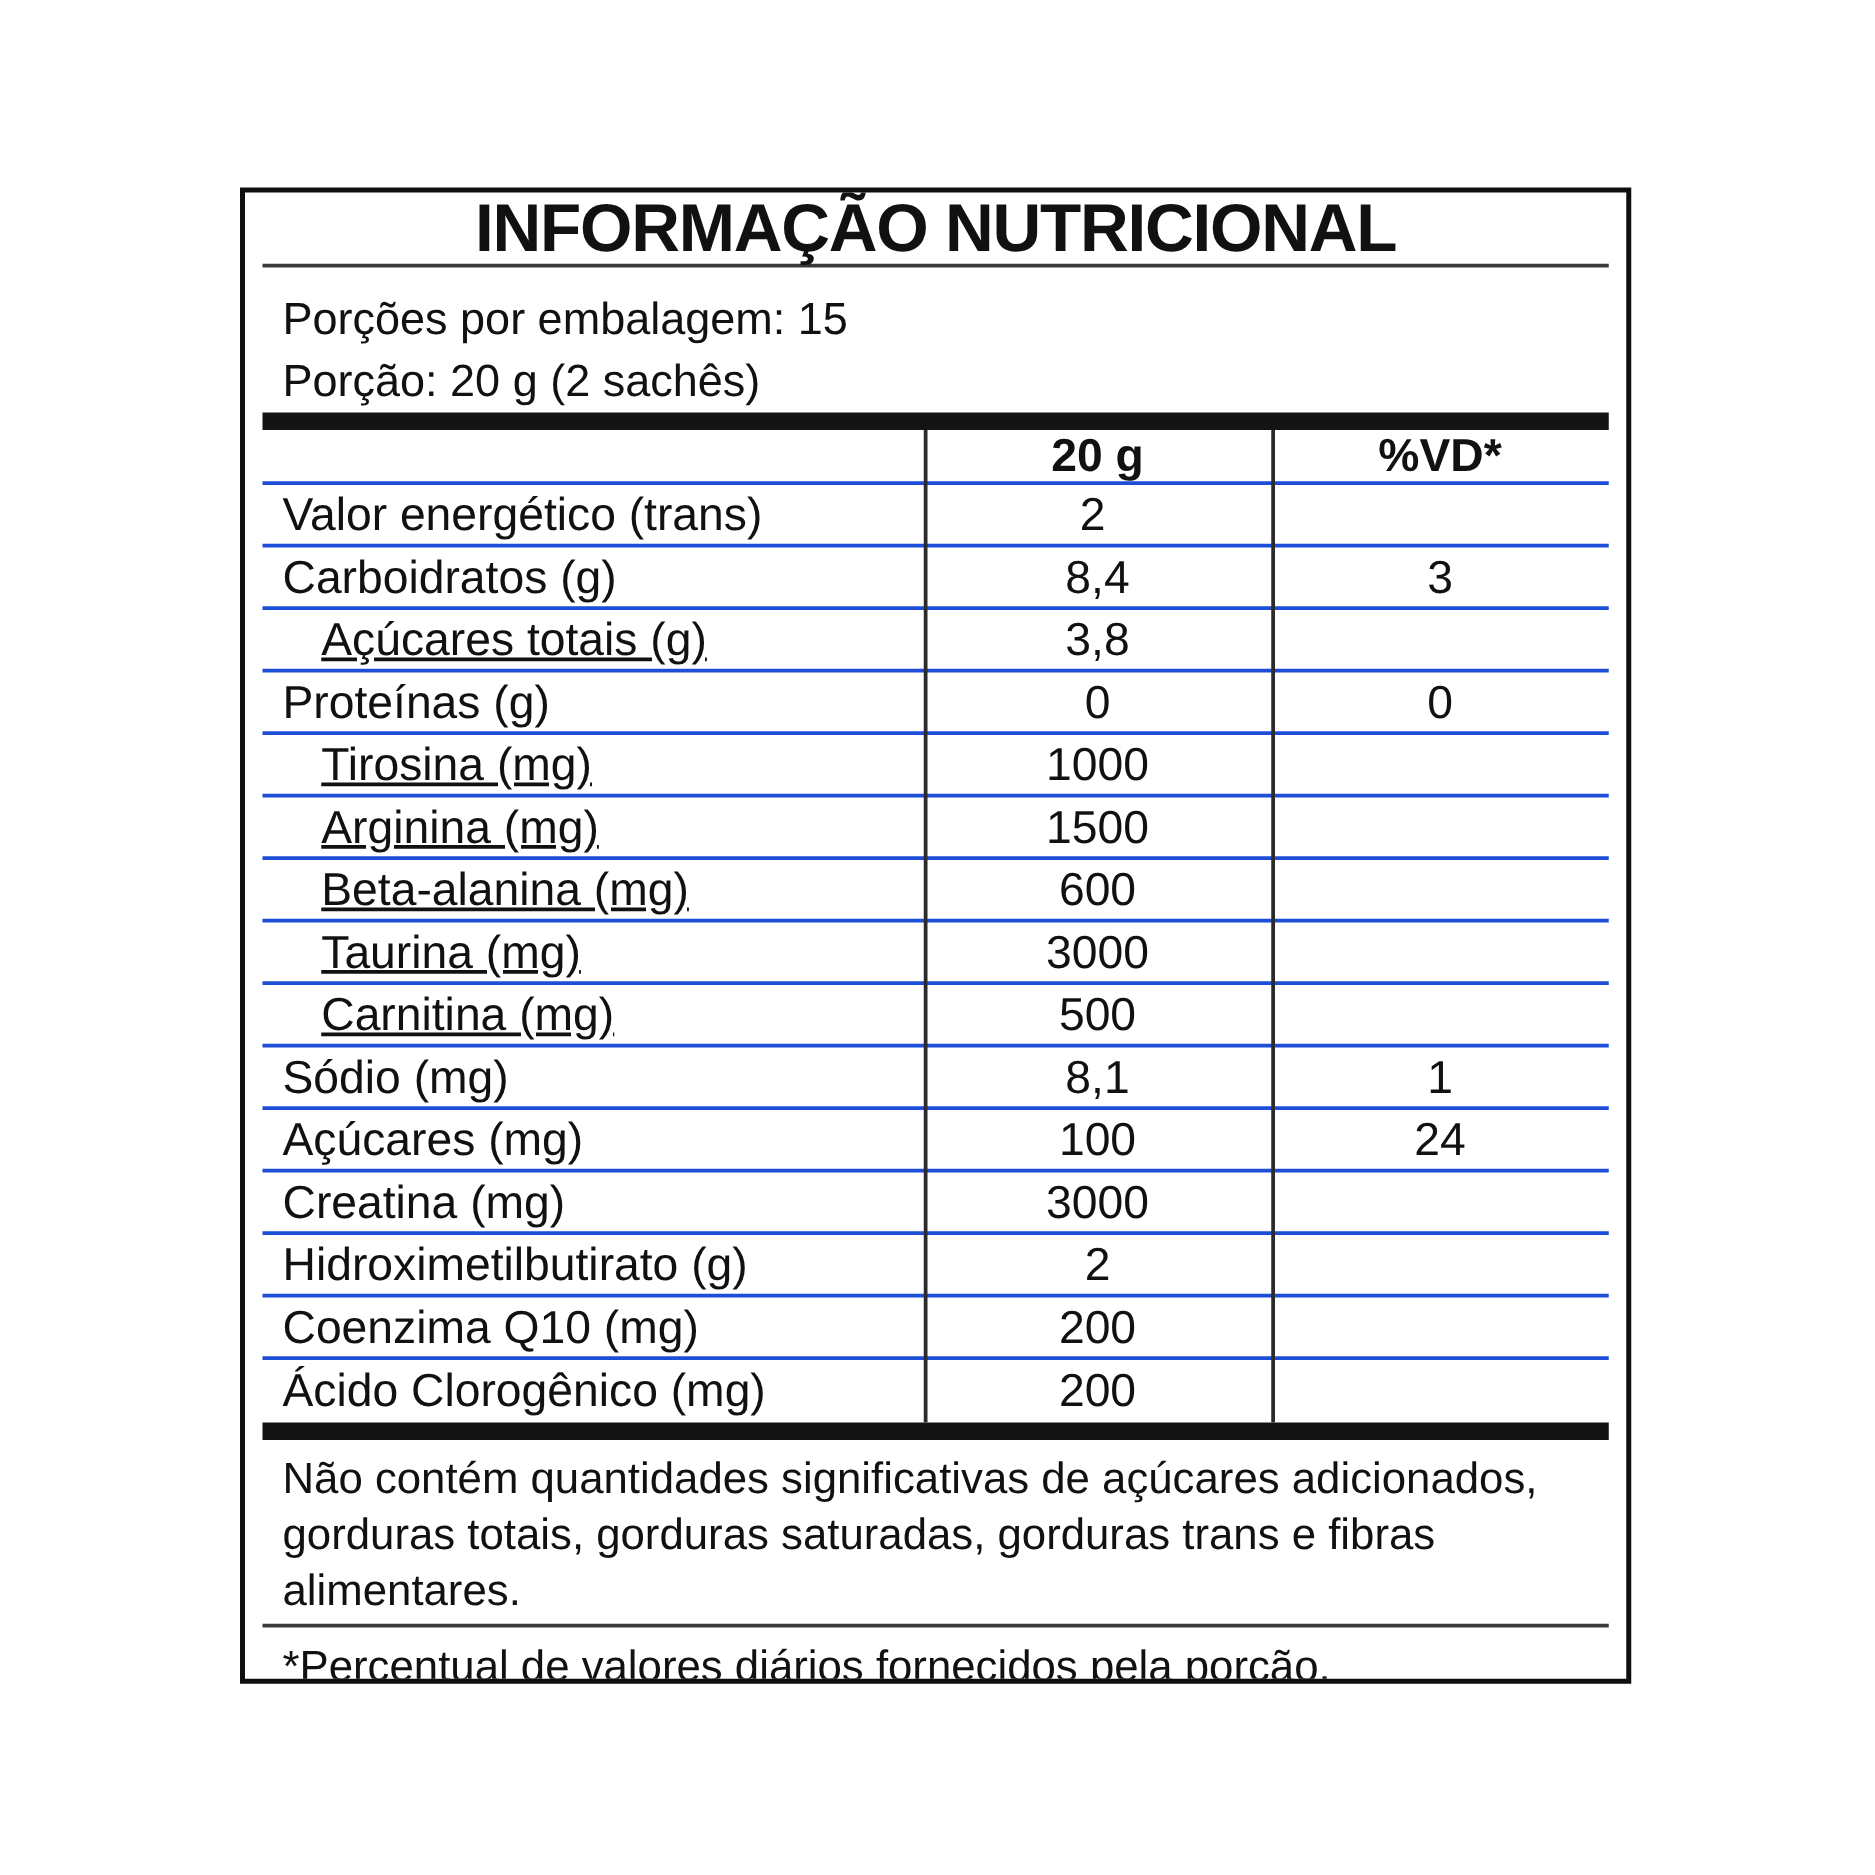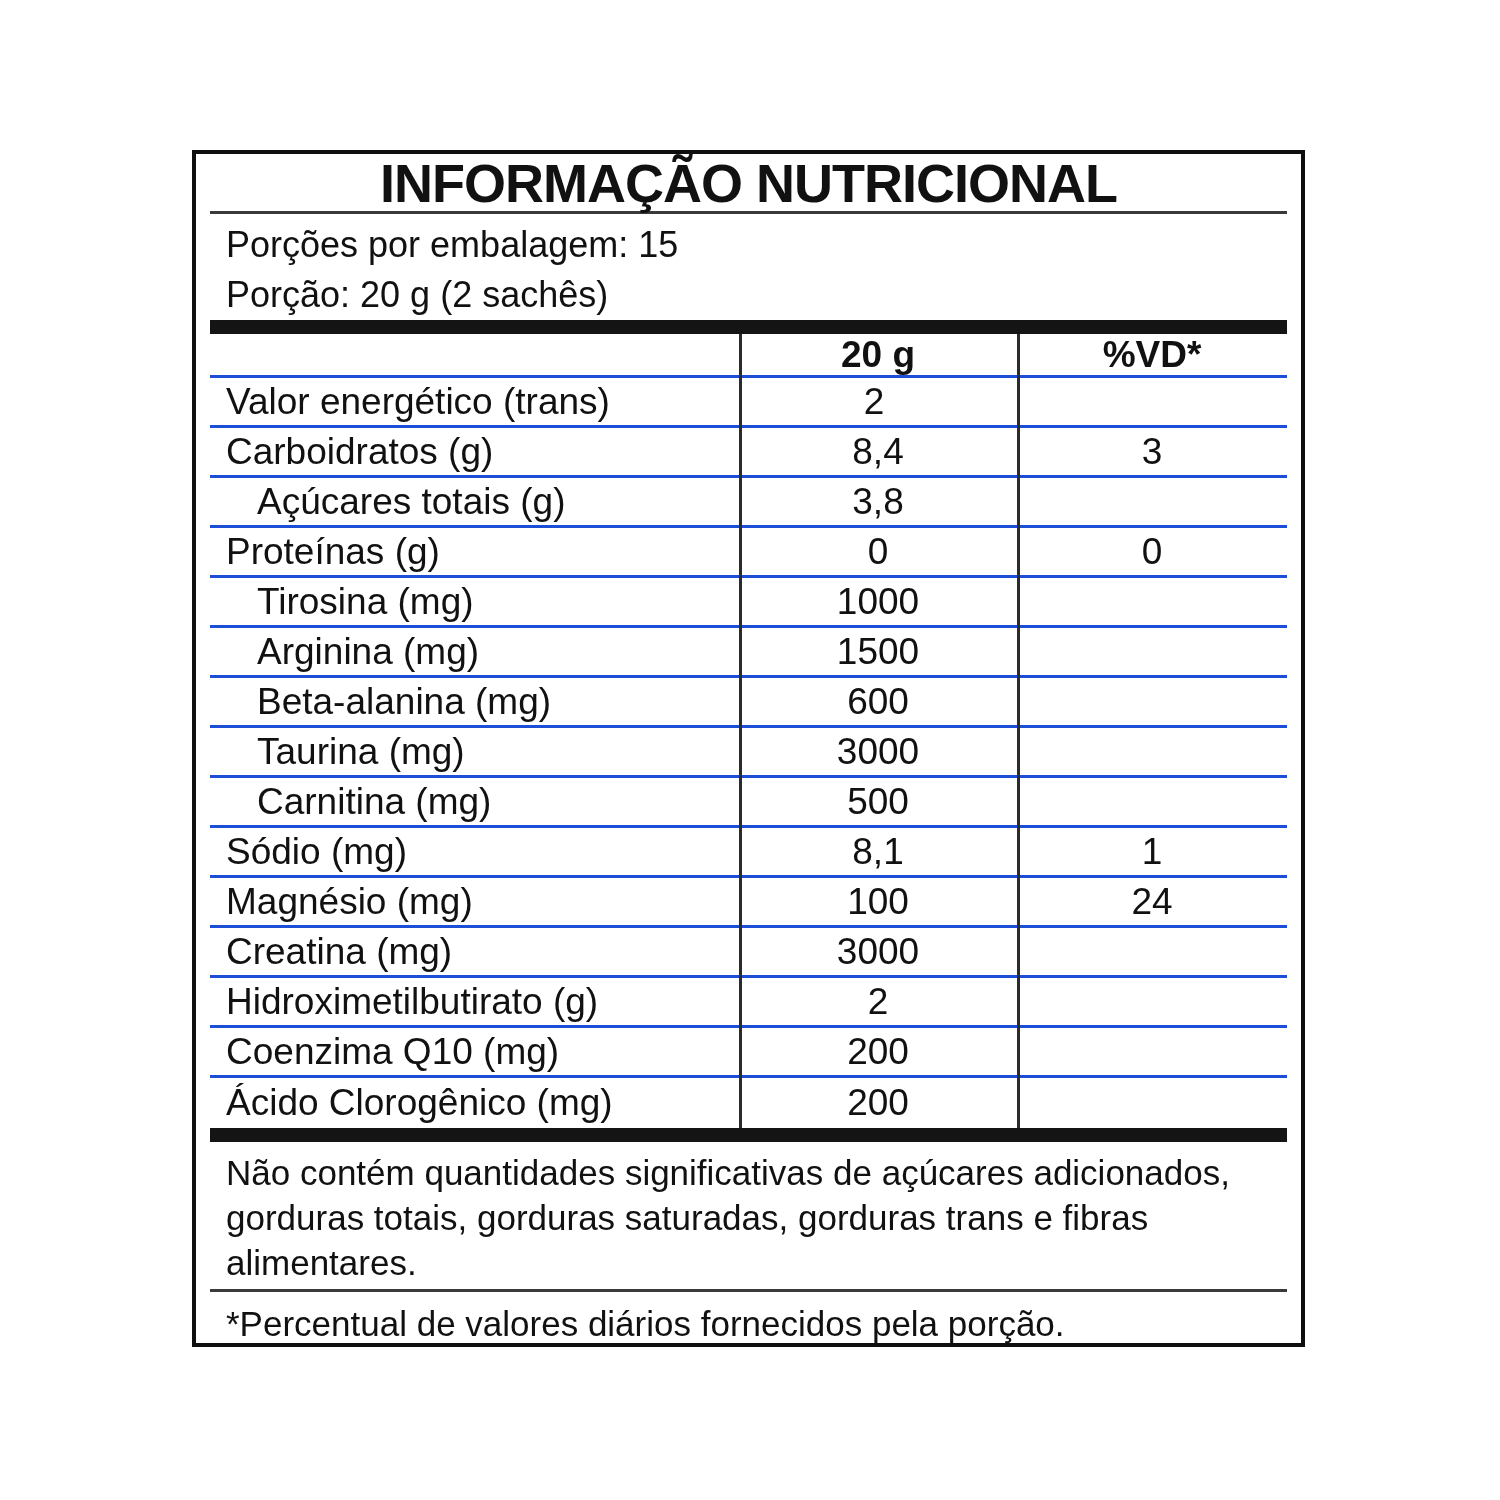--- a/index.html
+++ b/index.html
@@ -3,34 +3,34 @@
 <meta charset="utf-8">
 <style>
   html,body{margin:0;padding:0;background:#ffffff;}
   .canvas{position:relative;width:1500px;height:1500px;background:#ffffff;
           font-family:"Liberation Sans", sans-serif;color:#111111;}
   .label-box{position:absolute;left:192px;top:150px;width:1113px;height:1197px;
              box-sizing:border-box;border:4px solid #0f0f0f;background:#ffffff;overflow:hidden;}
   .title{height:57px;display:flex;align-items:center;justify-content:center;
          font-size:54px;font-weight:bold;letter-spacing:-1px;white-space:nowrap;}
   .rule{height:3px;background:#3a3a3a;margin:0 14px;}
-  .portions{padding:6px 0 0 30px;}
+  .portions{padding:16px 0 0 30px;}
   .portions .pline{height:50px;display:flex;align-items:center;font-size:36px;}
   .bar{height:14px;background:#141414;margin:0 14px;}
   .ntable{position:relative;margin:0 14px;}
   .vline{position:absolute;top:0;bottom:0;width:3px;background:#2b2b2b;}
   .vline.v1{left:529px;}
   .vline.v2{left:807px;}
   .trow{display:flex;height:50px;box-sizing:border-box;border-bottom:3px solid #1d4ed8;
         align-items:center;font-size:37px;}
   .trow.header{height:44px;font-weight:bold;font-size:37px;}
   .trow.last{border-bottom:none;}
   .c{box-sizing:border-box;}
   .c.name{width:529px;padding-left:16px;}
-  .c.name.indent{padding-left:47px;}
+  .c.name.indent{padding-left:47px;text-decoration:underline;}
   .c.amt{width:278px;text-align:center;}
   .c.dv{width:270px;text-align:center;}
   .footer-note{padding:8px 20px 0 30px;width:1040px;box-sizing:content-box;
                font-size:35px;line-height:45px;height:139px;}
   .footnote{padding:8px 0 0 30px;height:48px;display:flex;align-items:center;font-size:35px;}
 </style>
 </head>
 <body>
 
 <div class="canvas">
@@ -99,21 +99,21 @@
         <span class="c name indent">Carnitina (mg)</span>
         <span class="c amt">500</span>
         <span class="c dv"></span>
       </div>
       <div class="trow">
         <span class="c name">Sódio (mg)</span>
         <span class="c amt">8,1</span>
         <span class="c dv">1</span>
       </div>
       <div class="trow">
-        <span class="c name">Magnésio (mg)</span>
+        <span class="c name">Açúcares (mg)</span>
         <span class="c amt">100</span>
         <span class="c dv">24</span>
       </div>
       <div class="trow">
         <span class="c name">Creatina (mg)</span>
         <span class="c amt">3000</span>
         <span class="c dv"></span>
       </div>
       <div class="trow">
         <span class="c name">Hidroximetilbutirato (g)</span>

